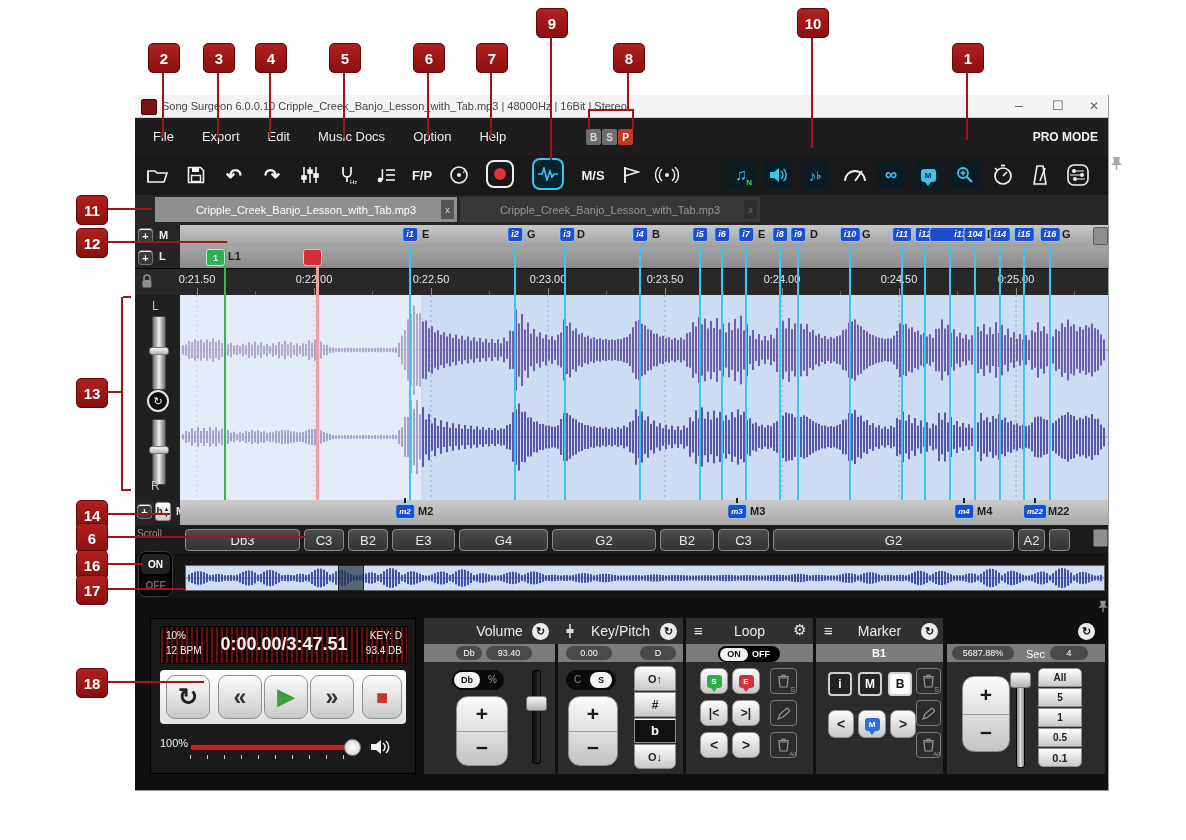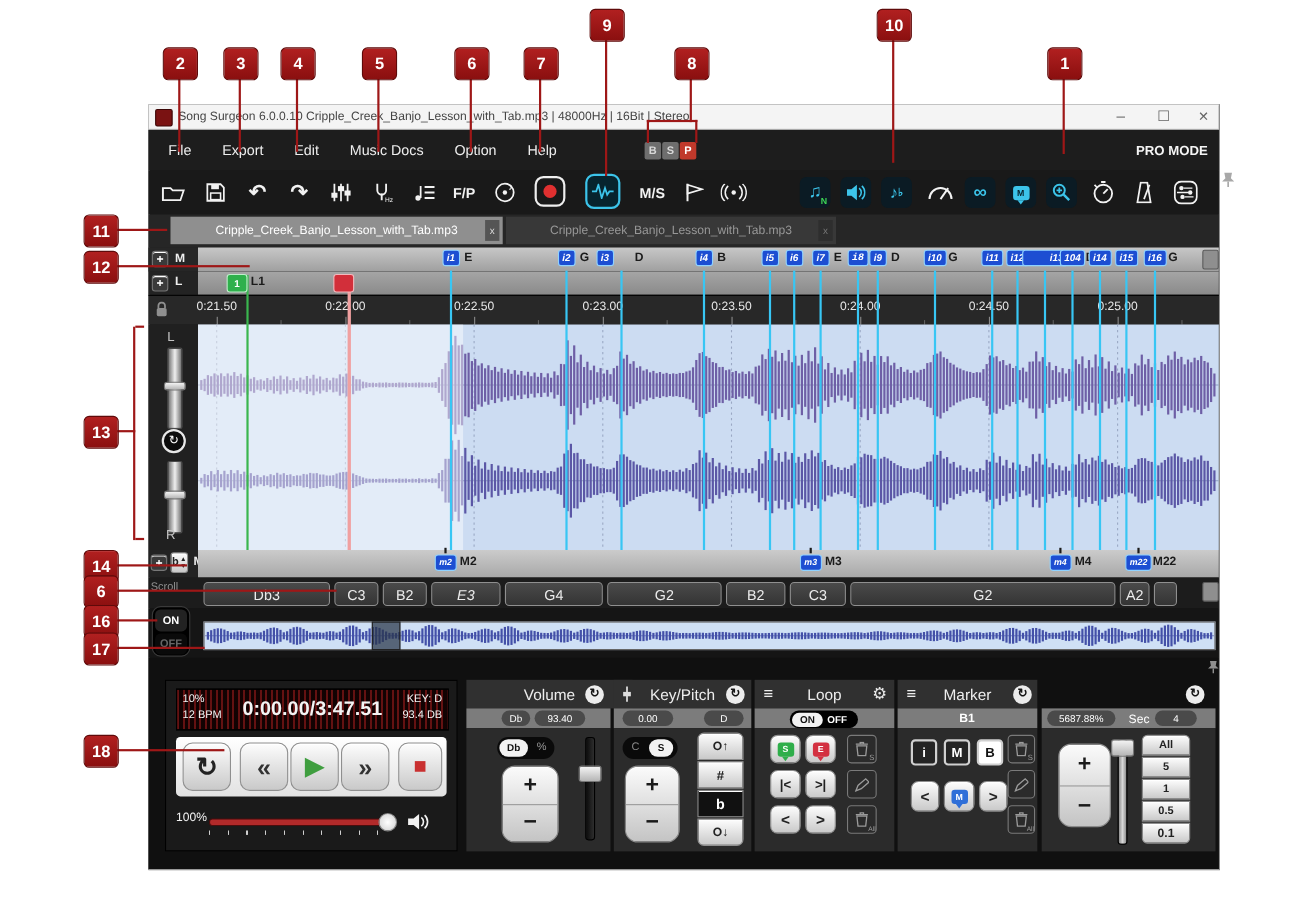--- a/index.html
+++ b/index.html
@@ -1440,34 +1440,34 @@
     <div class="btn3d" style="left:0;top:60px;width:44px;height:19px;border-radius:0;font-size:10px">0.5</div>
     <div class="btn3d" style="left:0;top:80px;width:44px;height:19px;border-radius:0 0 5px 5px;font-size:11px">0.1</div>
   </div>
 <div class="cyline" style="left: 409px;"></div>
     <div class="mpill" style="left: 410px; top: 227px;">i1</div>
     <div class="mnote" style="left: 422px; top: 228px;">E</div>
     <div class="cyline" style="left: 514px;"></div>
     <div class="mpill" style="left: 515px; top: 227px;">i2</div>
     <div class="mnote" style="left: 527px; top: 228px;">G</div>
     <div class="cyline" style="left: 564px;"></div>
-    <div class="mpill" style="left: 550px; top: 227px;">i3</div>
+    <div class="mpill" style="left: 567px; top: 227px;">i3</div>
     <div class="mnote" style="left: 577px; top: 228px;">D</div>
     <div class="cyline" style="left: 639px;"></div>
     <div class="mpill" style="left: 640px; top: 227px;">i4</div>
     <div class="mnote" style="left: 652px; top: 228px;">B</div>
     <div class="cyline" style="left: 699px;"></div>
     <div class="mpill" style="left: 700px; top: 227px;">i5</div>
     <div class="cyline" style="left: 721px;"></div>
     <div class="mpill" style="left: 722px; top: 227px;">i6</div>
     <div class="cyline" style="left: 745px;"></div>
     <div class="mpill" style="left: 746px; top: 227px;">i7</div>
     <div class="mnote" style="left: 758px; top: 228px;">E</div>
     <div class="cyline" style="left: 779px;"></div>
-    <div class="mpill" style="left: 780px; top: 227px; font-family: Liberation Mono, monospace;">i8</div>
+    <div class="mpill" style="left: 780px; top: 227px;">i8</div>
     <div class="cyline" style="left: 797px;"></div>
     <div class="mpill" style="left: 798px; top: 227px;">i9</div>
     <div class="mnote" style="left: 810px; top: 228px;">D</div>
     <div class="cyline" style="left: 849px;"></div>
     <div class="mpill" style="left: 850px; top: 227px;">i10</div>
     <div class="mnote" style="left: 862px; top: 228px;">G</div>
     <div class="cyline" style="left: 901px;"></div>
     <div class="mpill" style="left: 902px; top: 227px;">i11</div>
     <div class="cyline" style="left: 924px;"></div>
     <div class="mpill" style="left: 925px; top: 227px;">i12</div>
@@ -1492,21 +1492,21 @@
     <div class="mnote" style="left: 750px; top: 505px;">M3</div>
     <div style="position: absolute; left: 963px; top: 498px; width: 2px; height: 5px; background: rgb(26, 26, 26); z-index: 6;"></div>
     <div class="mpill" style="left: 964px; top: 504px; font-size: 8px;">m4</div>
     <div class="mnote" style="left: 977px; top: 505px;">M4</div>
     <div style="position: absolute; left: 1034px; top: 498px; width: 2px; height: 5px; background: rgb(26, 26, 26); z-index: 6;"></div>
     <div class="mpill" style="left: 1035px; top: 504px; font-size: 8px;">m22</div>
     <div class="mnote" style="left: 1048px; top: 505px;">M22</div>
     <div class="chordbtn" style="left: 185px; width: 115px;">Db3</div>
     <div class="chordbtn" style="left: 304px; width: 40px;">C3</div>
     <div class="chordbtn" style="left: 348px; width: 40px;">B2</div>
-    <div class="chordbtn" style="left: 392px; width: 63px; font-style: italic;">E3</div>
+    <div class="chordbtn" style="left: 392px; width: 63px;">E3</div>
     <div class="chordbtn" style="left: 459px; width: 89px;">G4</div>
     <div class="chordbtn" style="left: 552px; width: 104px;">G2</div>
     <div class="chordbtn" style="left: 660px; width: 54px;">B2</div>
     <div class="chordbtn" style="left: 718px; width: 51px;">C3</div>
     <div class="chordbtn" style="left: 773px; width: 241px;">G2</div>
     <div class="chordbtn" style="left: 1018px; width: 27px;">A2</div>
     <div class="chordbtn" style="left: 1049px; width: 21px;"></div>
     <div class="co" style="left: 952px; top: 43px;">1</div>
     <div class="cl" style="left: 966px; top: 71px; width: 2px; height: 69px;"></div>
     <div class="co" style="left: 148px; top: 43px;">2</div>

